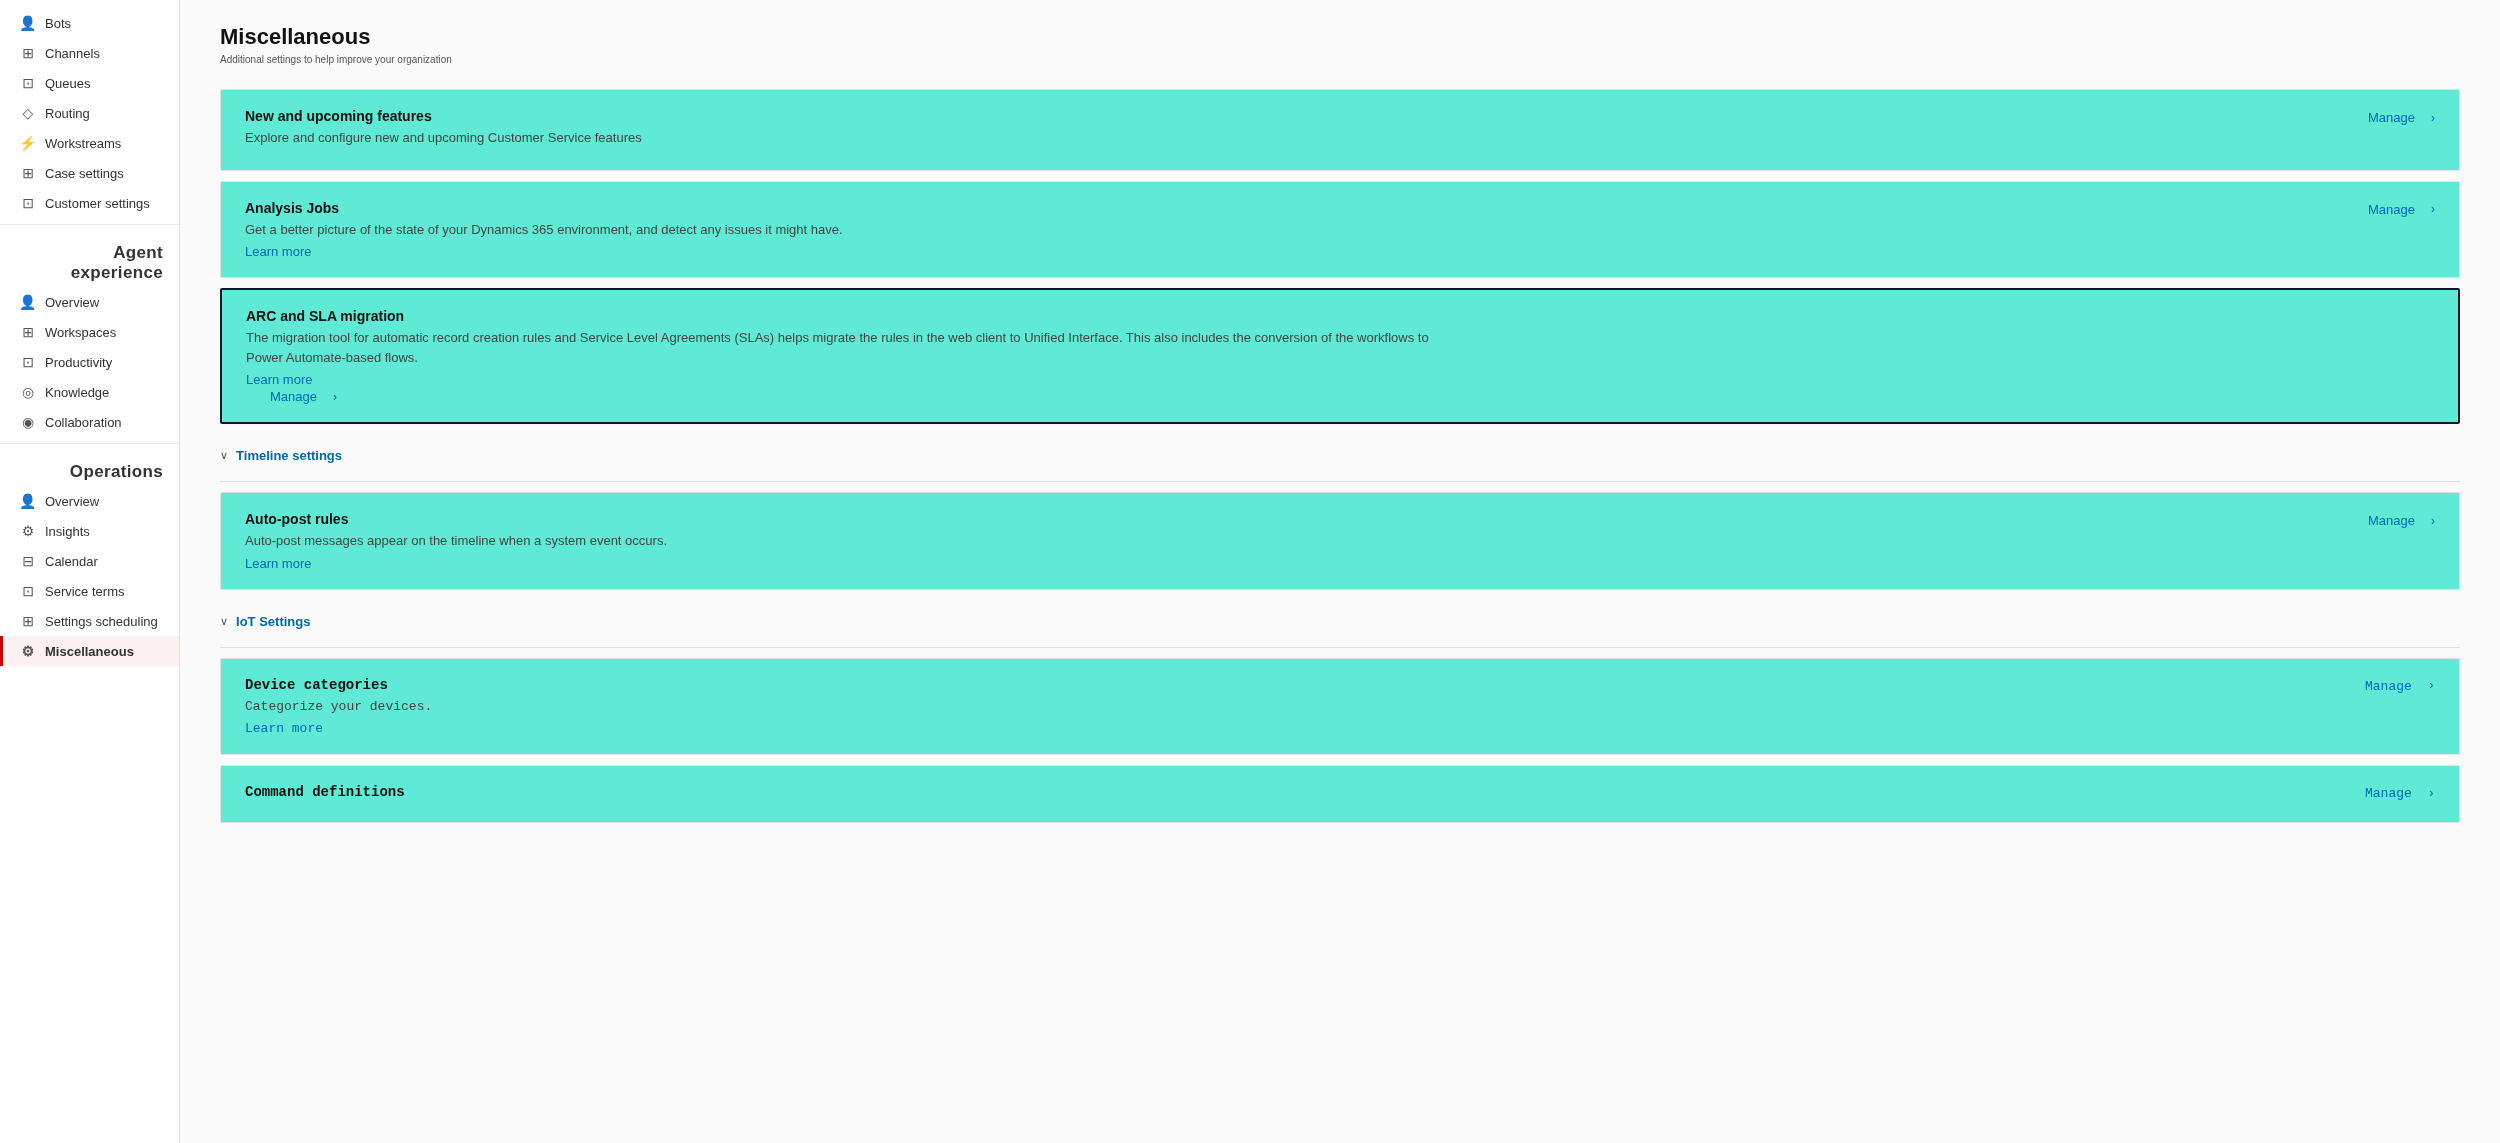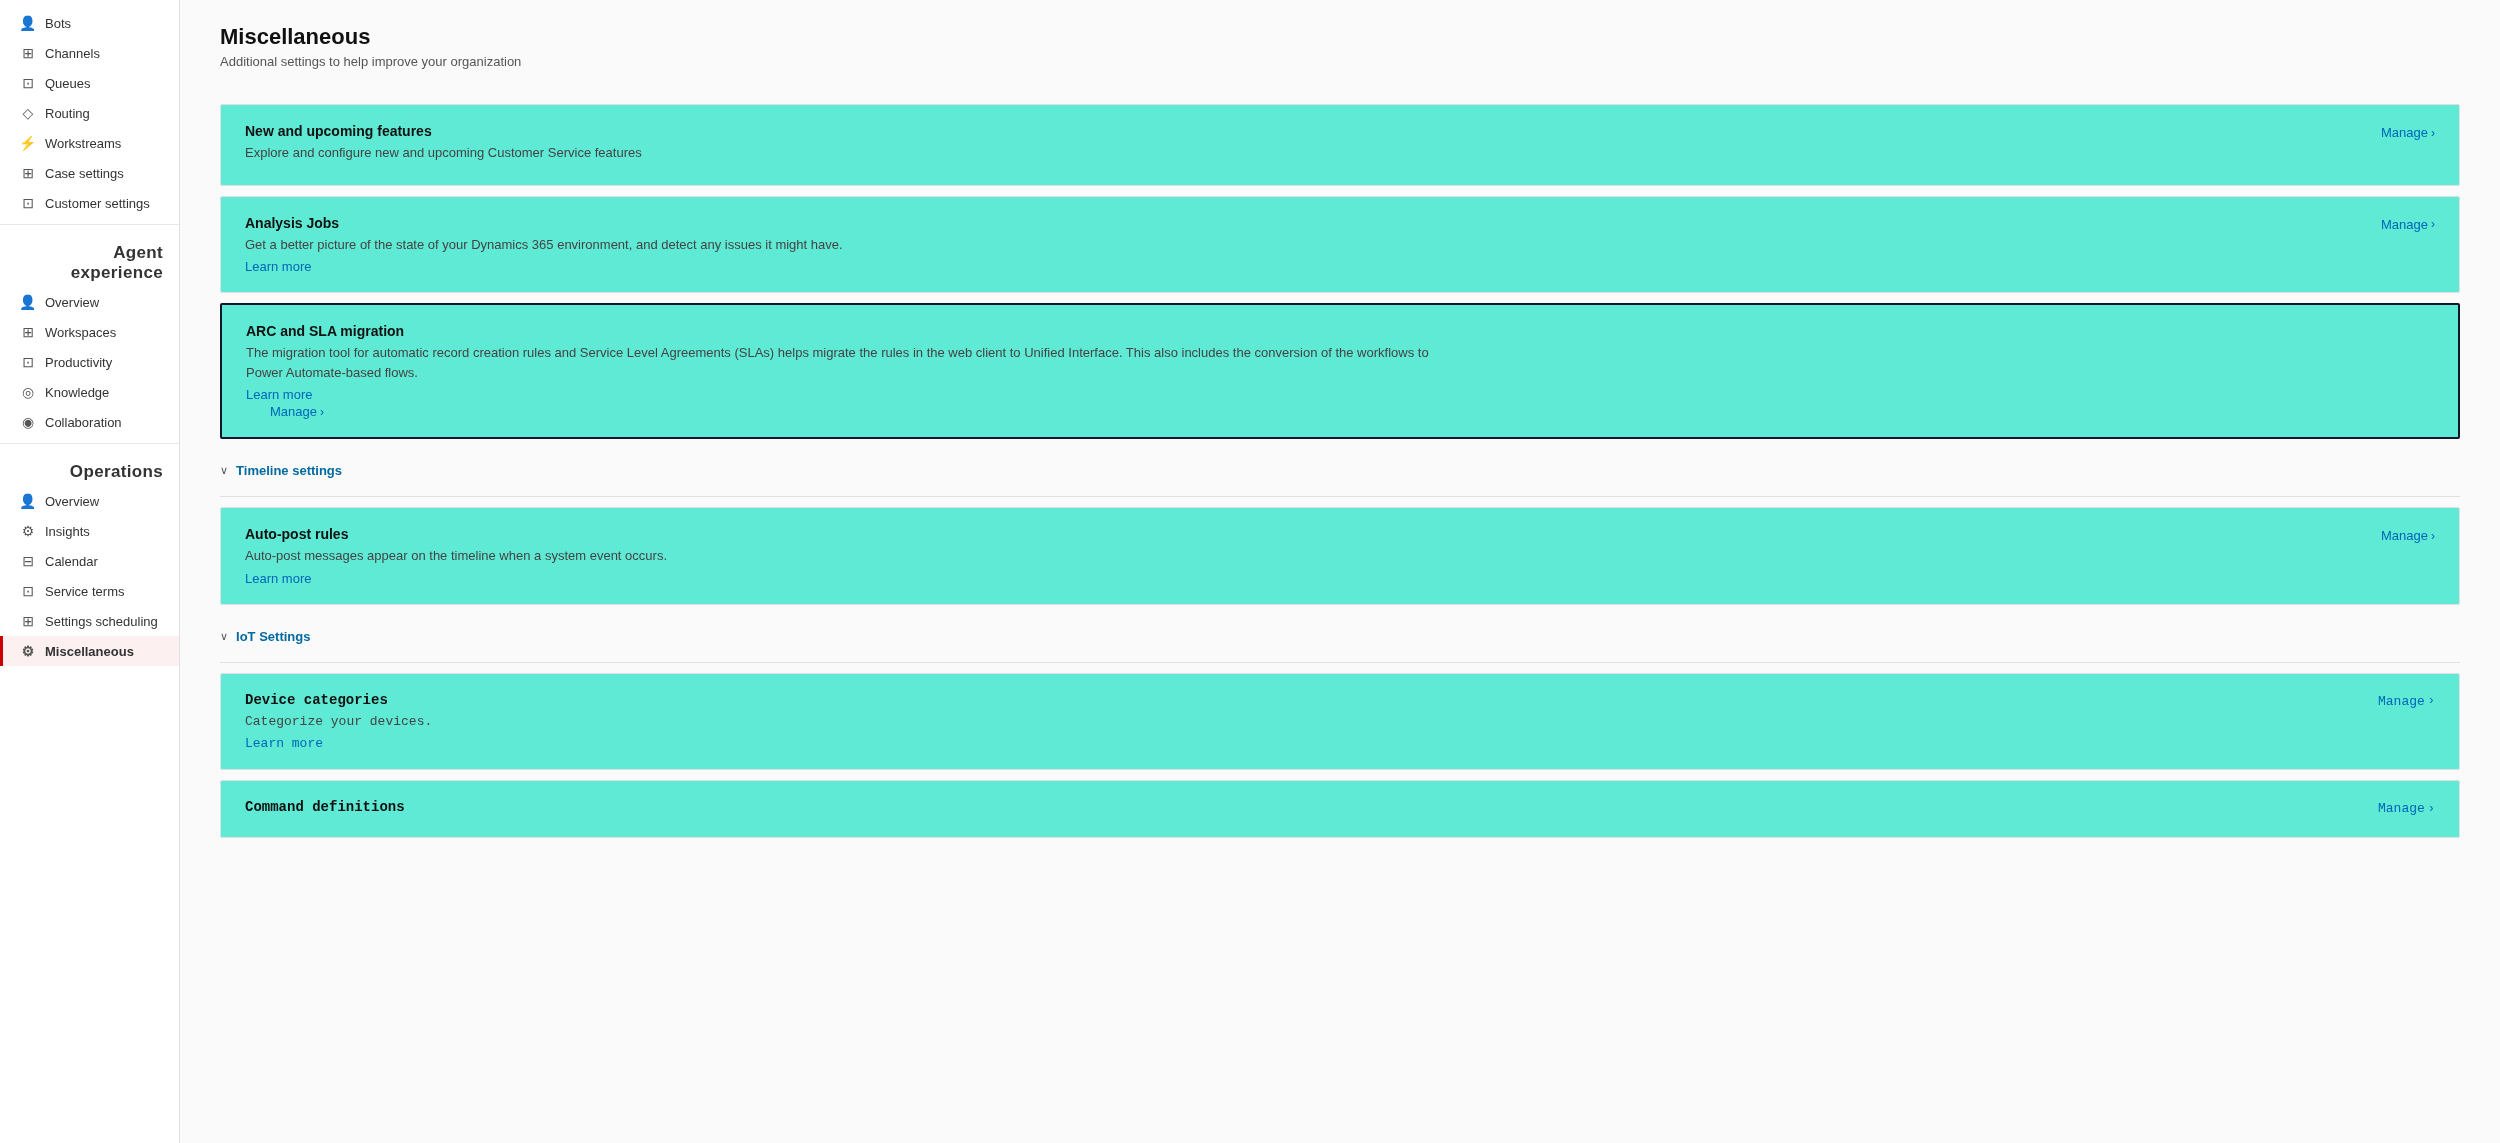--- a/index.html
+++ b/index.html
@@ -69,23 +69,23 @@
       padding: 24px 40px;
     }
 
     .page-title {
       font-size: 22px;
       font-weight: 600;
       color: #111;
       margin-bottom: 4px;
     }
     .page-subtitle {
-      font-size: 13px;
+      font-size: 10px;
       color: #555;
-      margin-bottom: 35px;
+      margin-bottom: 24px;
     }
 
     
     .card-row {
       background: #5eead4;
       border: 1px solid #e0e0e0;
       border-radius: 2px;
       padding: 18px 24px;
       margin-bottom: 10px;
       display: flex;
@@ -115,21 +115,21 @@
     .card-link {
       font-size: 13px;
       color: #0067b8;
       text-decoration: none;
       cursor: pointer;
     }
 
     .manage-btn {
       display: flex;
       align-items: center;
-      gap: 3px;
+      gap: 16px;
       color: #0067b8;
       font-size: 13px;
       font-weight: 500;
       cursor: pointer;
       white-space: nowrap;
       padding-left: 24px;
       padding-top: 2px;
       text-decoration: none;
     }
     .manage-chevron {

